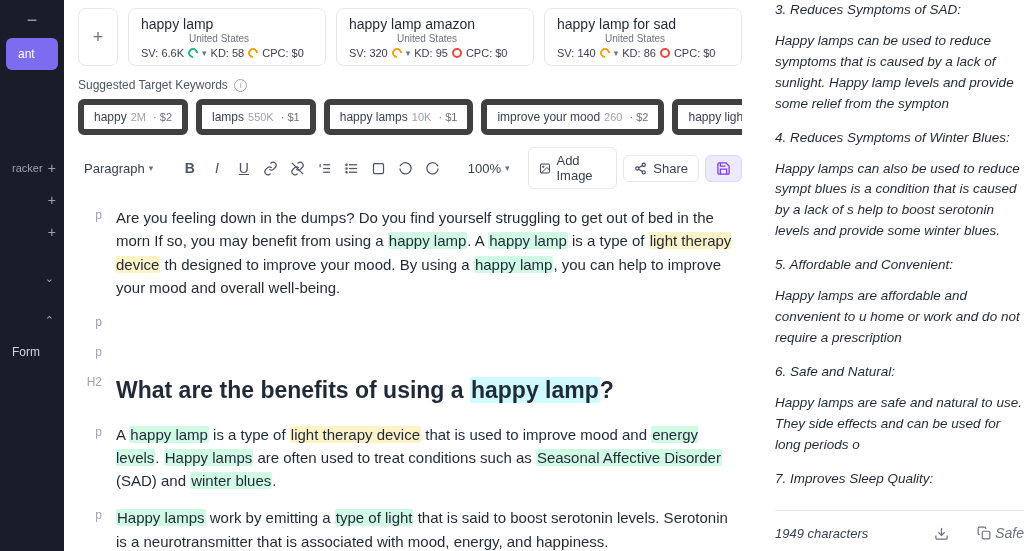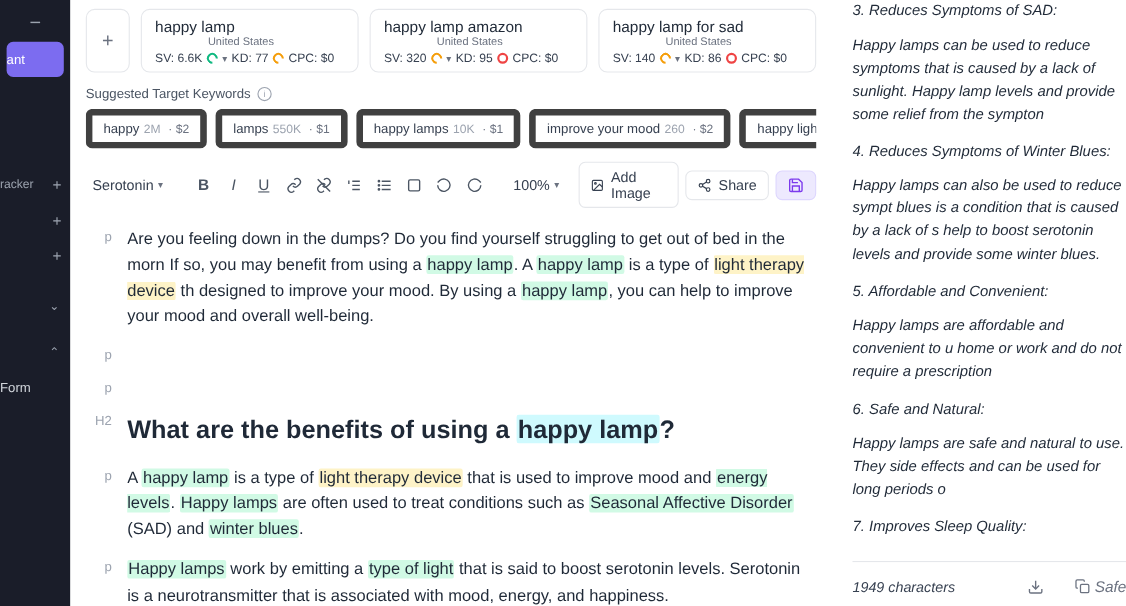--- a/index.html
+++ b/index.html
@@ -1,21 +1,21 @@
 <!DOCTYPE html>
 <html><head>
   <meta charset="utf-8">
   <style>
     * { box-sizing: border-box; margin: 0; padding: 0; }
     body { font-family: -apple-system, BlinkMacSystemFont, 'Segoe UI', sans-serif; font-size: 13px; color: #333; background: #fff; overflow: hidden; width: 1024px; height: 551px; }
     .layout { display: flex; height: 551px; }
     .sidebar { width: 64px; background: #1a1d29; flex-shrink: 0; display: flex; flex-direction: column; padding-top: 4px; }
     .sb-item { height: 32px; display: flex; align-items: center; justify-content: center; color: #9ca3af; font-size: 12px; cursor: pointer; position: relative; }
     .sb-item.active { background: #7c6cf0; color: #fff; border-radius: 6px; margin: 2px 6px; }
-    .sb-item.has-label { justify-content: flex-start; padding-left: 0; white-space: nowrap; overflow: hidden; }
+    .sb-item.has-label { justify-content: flex-start; padding-left: 12px; white-space: nowrap; overflow: hidden; }
     .sb-minus { color: #9ca3af; font-size: 18px; }
     .sb-plus { color: #9ca3af; font-size: 14px; }
     .sb-chev { color: #9ca3af; font-size: 11px; }
     .main { flex: 1; display: flex; flex-direction: column; overflow: hidden; background: #fff; }
     .tabs-row { display: flex; gap: 10px; padding: 8px 14px; align-items: stretch; }
     .add-tab { width: 40px; border: 1px solid #e5e7eb; border-radius: 8px; display: flex; align-items: center; justify-content: center; color: #6b7280; font-size: 18px; cursor: pointer; }
     .tab { flex: 1; border: 1px solid #e5e7eb; border-radius: 8px; padding: 7px 12px 6px; cursor: pointer; min-width: 0; }
     .tab-title { font-size: 14px; color: #1f2937; margin-bottom: 1px; white-space: nowrap; overflow: hidden; }
     .tab-country { font-size: 10px; color: #6b7280; margin-bottom: 3px; margin-left: 48px; }
     .tab-stats { font-size: 11px; color: #374151; display: flex; gap: 4px; align-items: center; white-space: nowrap; }
@@ -94,21 +94,21 @@
       <div class="add-tab">
           <span>+</span>
         </div>
       <div class="tab">
         <div class="tab-title">happy lamp</div>
         <div class="tab-country">United States</div>
         <div class="tab-stats">
           <span>SV: 6.6K</span>
             <span class="dot dot-green"></span>
             <span class="chev-dn">▾</span>
-          <span>KD: 77</span>
+          <span>KD: 58</span>
             <span class="dot dot-orange"></span>
           <span>CPC: $0</span>
         </div>
       </div>
       <div class="tab">
         <div class="tab-title">happy lamp amazon</div>
         <div class="tab-country">United States</div>
         <div class="tab-stats">
           <span>SV: 320</span>
             <span class="dot dot-orange"></span>
@@ -141,21 +141,21 @@
           <div class="chip"><span>happy</span><span class="vol">2M</span><span class="cpc"> · $2</span></div>
           <div class="chip"><span>lamps</span><span class="vol">550K</span><span class="cpc"> · $1</span></div>
           <div class="chip"><span>happy lamps</span><span class="vol">10K</span><span class="cpc"> · $1</span></div>
           <div class="chip"><span>improve your mood</span><span class="vol">260</span><span class="cpc"> · $2</span></div>
           <div class="chip"><span>happy light</span><span class="vol">15K</span><span class="cpc"> · $1</span></div>
         </div>
     </div>
 
     <div class="toolbar">
       <div class="tb-select">
-          <span>Serotonin</span>
+          <span>Paragraph</span>
           <span class="chev-dn">▾</span>
         </div>
       <div style="width:10px"></div>
       <div class="tb-btn">
           <b>B</b>
         </div>
       <div class="tb-btn">
           <i>I</i>
         </div>
       <div class="tb-btn">

